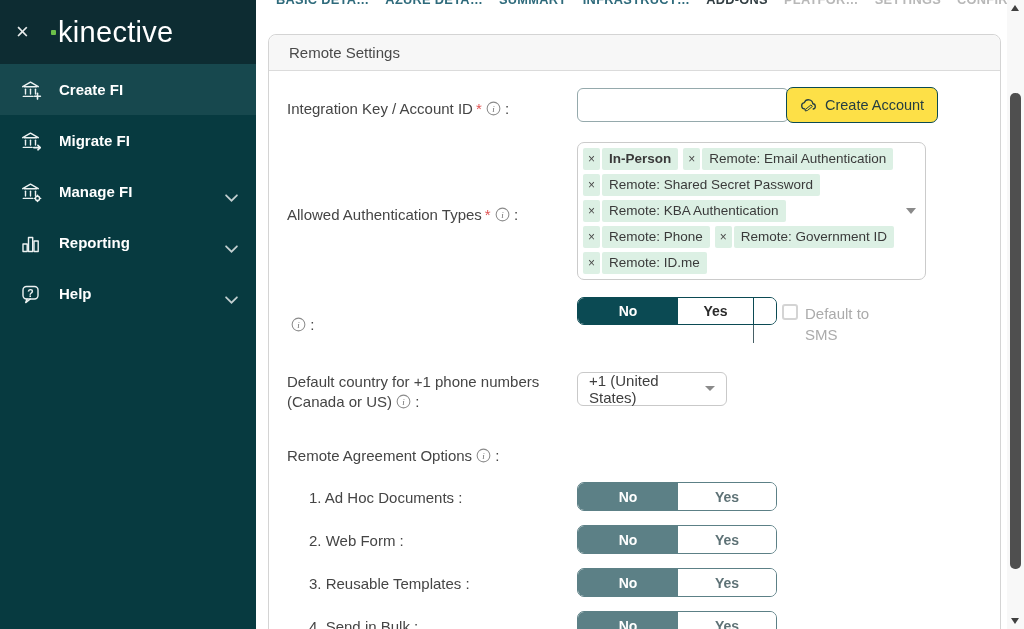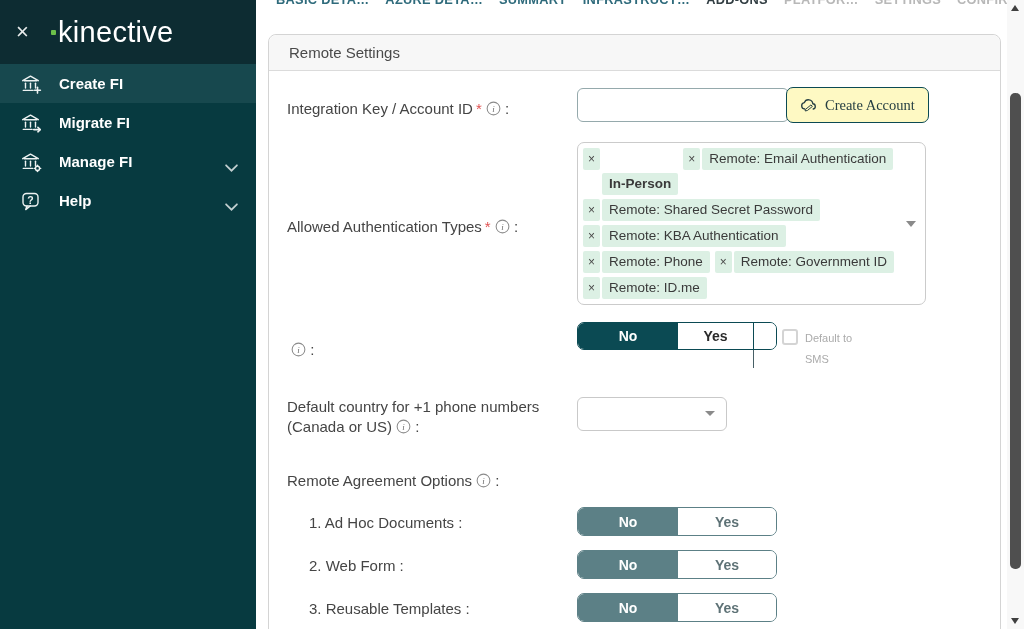--- a/index.html
+++ b/index.html
@@ -10,21 +10,21 @@
   
   .sidebar { position:absolute; left:0; top:0; width:256px; height:629px;
              background:#073A40; z-index:3; }
   .logo-bar { height:64px; background:#0D2C32; display:flex; align-items:center;
               padding:0 16px; }
   .close-x { color:#E8ECEC; font-size:22px; line-height:1; cursor:pointer; width:22px; }
   .logo { position:relative; margin-left:13px; color:#FFFFFF; font-size:29px;
           font-weight:500; letter-spacing:0.3px; padding-left:7px; }
   .logo-dot { position:absolute; left:0; top:14px; width:5px; height:5px;
               background:#6CC04A; border-radius:1px; }
-  .nav-item { height:39px; display:flex; align-items:center; padding:0 18px;
+  .nav-item { height:51px; display:flex; align-items:center; padding:0 18px;
               color:#FFFFFF; font-size:15px; font-weight:600; cursor:pointer; }
   .nav-item.active { background:#17484E; }
   .nav-icon { width:26px; height:24px; flex:0 0 26px; }
   .nav-icon svg { stroke:#EDF2F2; fill:none; stroke-width:1.4;
                   stroke-linecap:round; stroke-linejoin:round; }
   .nav-label { margin-left:15px; }
   .chev { margin-left:auto; width:13px; height:8px; }
   .chev svg { stroke:#C2CFD0; fill:none; stroke-width:1.6; stroke-linecap:round; }
 
   
@@ -53,41 +53,41 @@
   .info-ic { display:inline-block; width:15px; height:15px; vertical-align:-2px; margin-left:4px; }
   .info-ic svg { display:block; }
 
   
   .row-integration { margin-bottom:19px; }
   .input-group { display:flex; align-items:flex-start; }
   .text-input { width:212px; height:34px; border:1px solid #95A9AC; border-radius:6px;
                 background:#fff; padding:0 10px; font-size:14px; color:#333;
                 font-family:"Liberation Sans", sans-serif; }
   .btn-create { margin-left:-3px; margin-top:-1px; height:36px; padding:0 13px;
-                border:1.5px solid #0B4A53; border-radius:7px; background:#fef9c3;
+                border:1.5px solid #0B4A53; border-radius:7px; background:#fde047;
                 color:#253E42; font-size:14.5px; font-weight:500; cursor:pointer;
                 display:flex; align-items:center; gap:7px;
-                font-family:Liberation Serif, serif; }
+                font-family:Liberation Sans, sans-serif; }
   .cloud-ic svg { display:block; stroke:#253E42; fill:none; stroke-width:1.5;
                   stroke-linecap:round; stroke-linejoin:round; }
 
   
   .row-auth { margin-bottom:17px; }
   .multiselect { position:relative; width:349px; min-height:108px;
                  border:1px solid #CBCBCB; border-radius:7px; background:#fff;
                  padding:5px 26px 5px 5px; display:flex; flex-wrap:wrap;
                  gap:4px 5px; align-content:flex-start; cursor:pointer; }
   .chip { display:inline-flex; }
   .chip-x { width:17px; height:22px; background:#DCF0E4; border-radius:2px;
             display:flex; align-items:center; justify-content:center;
             font-size:12px; color:#4A4A4A; cursor:pointer; }
   .chip-label { background:#DCF0E4; margin-left:2px; padding:0 7px; height:22px;
                 line-height:22px; border-radius:2px; font-size:13.5px; color:#3A3A3A;
                 white-space:nowrap; }
-  .chip--bold .chip-label { font-weight:700;margin-top:25px; }
+  .chip--bold .chip-label { font-weight:700; }
   .caret { width:0; height:0; border-left:5px solid transparent;
            border-right:5px solid transparent; border-top:6px solid #8A8A8A; }
   .multiselect .caret { position:absolute; right:9px; top:50%; margin-top:-3px; }
 
   
   .toggle { display:flex; border-radius:7px; overflow:visible; position:relative; }
   .tseg { display:flex; align-items:center; justify-content:center; font-size:14px;
           cursor:pointer; }
   .toggle-dark { border:1px solid #0B4A53; height:28px; }
   .toggle-dark .tseg.no { width:100px; background:#0B4A53; color:#fff; font-weight:700;
@@ -102,21 +102,21 @@
                            border-radius:6px 0 0 6px; }
   .toggle-slate .tseg.yes { width:98px; background:#fff; color:#5E7276; font-weight:600;
                             border-radius:0 6px 6px 0; }
 
   
   .row-sms { margin-bottom:20px; min-height:45px; }
   .sms-ctrl { display:flex; align-items:flex-start; }
   .cb-group { display:flex; margin-left:5px; }
   .checkbox { width:16px; height:16px; border:2px solid #D4D4D4; border-radius:3px;
               margin-top:7px; background:#fff; cursor:pointer; flex:0 0 16px; }
-  .cb-label { width:66px; margin-left:7px; padding-top:6px; font-size:11px;
+  .cb-label { width:66px; margin-left:7px; padding-top:6px; font-size:15px;
               line-height:21px; color:#ABABAB; }
 
   
   .row-country { margin-bottom:33px; }
   .dropdown { width:150px; height:34px; border:1px solid #C9C9C9; border-radius:6px;
               background:#fff; display:flex; align-items:center; padding:0 11px;
               font-size:15px; color:#3E3E3E; cursor:pointer; }
   .dropdown .caret { margin-left:auto; border-top-width:5px; }
 
   
@@ -198,20 +198,35 @@
       </svg>
     </span>
     <span class="nav-label">Manage FI</span>
     <span class="chev">
       <svg viewBox="0 0 12 7" width="13" height="8">
           <path d="M1 1 L6 6 L11 1"></path>
         </svg>
     </span>
   </div>
 
+  <div class="nav-item">
+    <span class="nav-icon">
+      <svg viewBox="0 0 24 24" width="25" height="24">
+        <rect x="4.5" y="13" width="4.2" height="7.5"></rect>
+        <rect x="10" y="6.5" width="4.2" height="14"></rect>
+        <rect x="15.5" y="10" width="4.2" height="10.5"></rect>
+      </svg>
+    </span>
+    <span class="nav-label">Reporting</span>
+    <span class="chev">
+      <svg viewBox="0 0 12 7" width="13" height="8">
+          <path d="M1 1 L6 6 L11 1"></path>
+        </svg>
+    </span>
+  </div>
 
   <div class="nav-item">
     <span class="nav-icon">
       <svg viewBox="0 0 24 24" width="25" height="24">
         <rect x="4.5" y="4.5" width="15" height="12.5" rx="3.5"></rect>
         <path d="M8.5 17 L7.2 20.6 L11.8 17"></path>
         <text x="12" y="14.6" font-size="10.5" font-weight="bold" text-anchor="middle" fill="#EDF2F2" stroke="none" font-family="'Liberation Sans', sans-serif">?</text>
       </svg>
     </span>
     <span class="nav-label">Help</span>
@@ -326,20 +341,21 @@
       </div>
 
       <div class="form-row row-country">
         <div class="row-label">
           <span>Default country for +1 phone numbers (Canada or US)</span><span class="info-ic"><svg viewBox="0 0 16 16" width="15" height="15">
                 <circle cx="8" cy="8" r="6.8" fill="none" stroke="#8A8A8A" stroke-width="1.1"></circle>
                 <text x="8" y="11.6" font-size="9.5" font-style="italic" text-anchor="middle" fill="#6E6E6E" font-family="'Liberation Serif', serif">i</text>
               </svg></span> <span>:</span>
         </div>
         <div class="dropdown">
+          <span>+1 (United States)</span>
           <span class="caret"></span>
         </div>
       </div>
 
       <div class="row-agreement-head">
         <span class="agr-label">
           <span>Remote Agreement Options</span><span class="info-ic"><svg viewBox="0 0 16 16" width="15" height="15">
                 <circle cx="8" cy="8" r="6.8" fill="none" stroke="#8A8A8A" stroke-width="1.1"></circle>
                 <text x="8" y="11.6" font-size="9.5" font-style="italic" text-anchor="middle" fill="#6E6E6E" font-family="'Liberation Serif', serif">i</text>
               </svg></span> <span>:</span>

